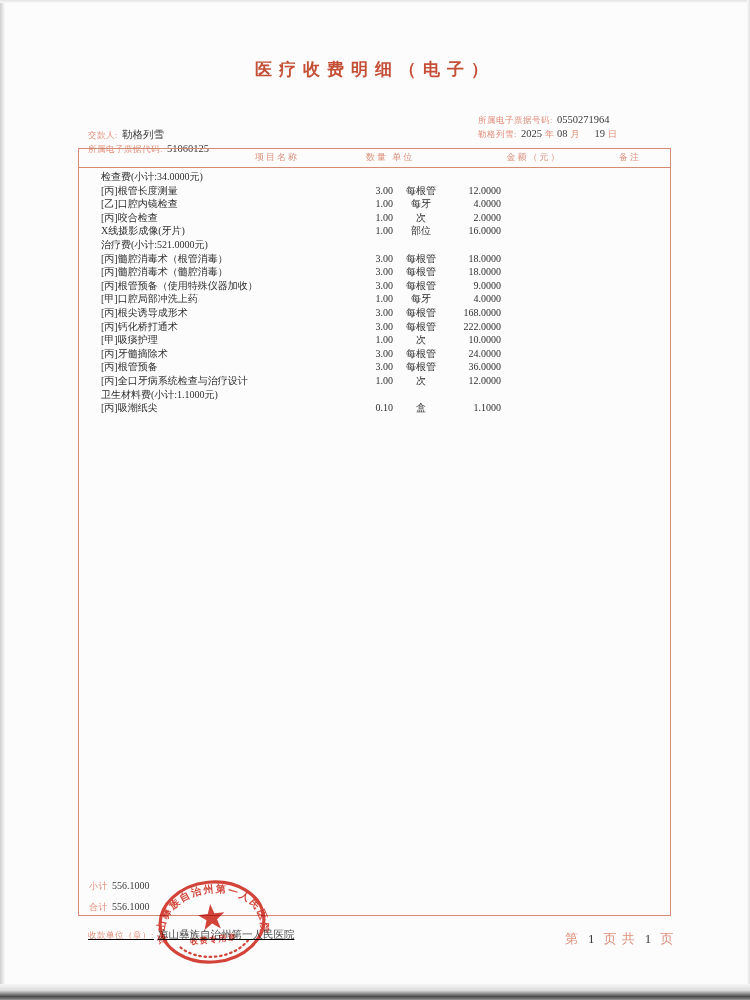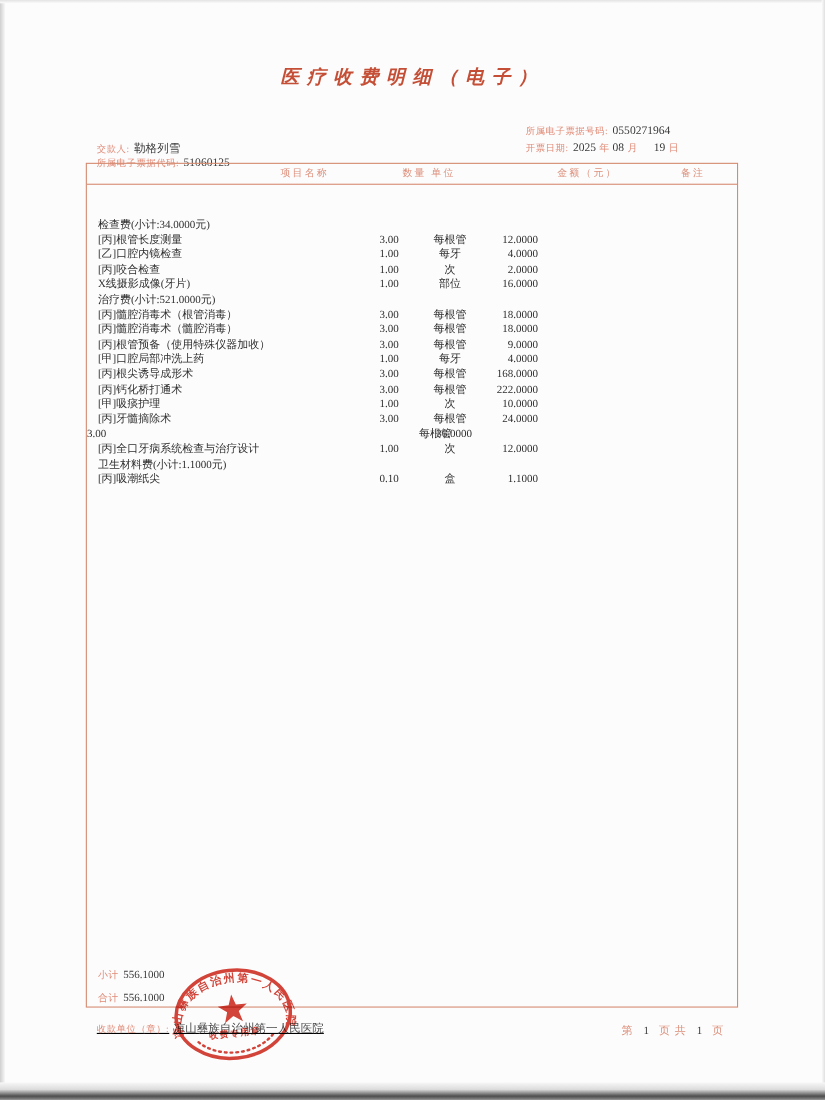--- a/index.html
+++ b/index.html
@@ -4,43 +4,43 @@
 <style>
   html,body{margin:0;padding:0;}
   body{width:750px;height:1000px;background:#e9e9e9;font-family:"Liberation Serif","DejaVu Serif",serif;}
   #page{position:relative;width:750px;height:1000px;background:#fcfcfc;overflow:hidden;}
   .scan-edge-left{position:absolute;left:0;top:0;width:5px;height:100%;background:linear-gradient(to right,#cfcfcf,#fbfbfb);}
   .scan-edge-top{position:absolute;left:0;top:0;width:100%;height:3px;background:linear-gradient(#e3e3e3,#fbfbfb);}
   .scan-edge-right{position:absolute;right:0;top:0;width:3px;height:100%;background:linear-gradient(to left,#e0e0e0,#fbfbfb);}
   .scan-edge-bottom{position:absolute;left:0;bottom:0;width:100%;height:16px;
     background:linear-gradient(180deg,#f7f7f7 0%,#dcdcdc 40%,#8a8a8a 62%,#4e4e4e 78%,#6f6f6f 90%,#9a9a9a 100%);}
   .title{position:absolute;top:58px;left:0;width:100%;text-align:center;
-    font-size:17px;font-weight:bold;letter-spacing:7px;color:#c44f36;font-style:italic;}
+    font-size:17px;font-weight:bold;letter-spacing:7px;color:#c44f36;}
   .hline{position:absolute;font-size:10px;white-space:nowrap;}
   .lab{color:#e08a76;font-size:8.5px;letter-spacing:0.5px;}
   .val{color:#3a3a3a;font-size:10.5px;margin-left:4px;}
   .cjk-unit{color:#e08a76;font-size:9px;margin:0 3px;}
   
   .bill-table{position:absolute;left:78px;top:148px;width:593px;height:768px;border:1.5px solid #d58b72;box-sizing:border-box;text-decoration:underline;}
   .thead{position:absolute;left:0;top:0;width:100%;height:18px;border-bottom:1px solid #d58b72;}
   .thead span{position:absolute;top:2px;transform:translateX(-50%);font-size:9px;color:#dd8f7b;letter-spacing:2px;white-space:nowrap;}
   .th-name{left:198px;} .th-qty{left:311px;} .th-amt{left:455px;} .th-remark{left:551px;}
-  .rows{position:absolute;left:0;top:21px;width:100%;margin-top:28px;}
+  .rows{position:absolute;left:12px;top:21px;width:100%;}
   .row{display:grid;grid-template-columns:266px 36px 8px 40px 60px 1fr;height:13.6px;line-height:13.6px;
     font-size:10px;color:#2e2e2e;white-space:nowrap;}
   .row .c-name{padding-left:10px;overflow:visible;}
-  .row .c-qty{}
+  .row .c-qty{text-align:right;}
   .row .c-unit{text-align:center;}
   .row .c-amt{text-align:right;}
   .row .c-remark{}
   .totals-line{position:absolute;font-size:10px;white-space:nowrap;}
   .totals-line .lab{font-size:9px;margin-top:17px;}
   .totals-line .val{font-size:10px;}
   .footer-line{position:absolute;top:928px;left:88px;font-size:10px;white-space:nowrap;text-decoration:underline;}
-  .pageinfo{position:absolute;top:930px;left:563px;font-size:10px;white-space:nowrap;color:#dd8f7b;}
+  .pageinfo{position:absolute;top:930px;left:563px;font-size:13px;white-space:nowrap;color:#dd8f7b;}
   .pageinfo .pg-num{color:#3a3a3a;margin:0 7px;}
   .pageinfo .pg-word{letter-spacing:1px;margin:0 2px;}
   .stamp{position:absolute;left:152px;top:876px;width:120px;height:96px;opacity:0.88;mix-blend-mode:multiply;}
 </style>
 </head>
 <body>
 
 <div id="page">
   <div class="scan-edge-left"></div>
   <div class="scan-edge-top"></div>
@@ -52,21 +52,21 @@
   <div class="hline" style="left:88px;top:114px;margin-top:29px;">
     <span class="lab">所属电子票据代码:</span><span class="val">51060125</span>
   </div>
   <div class="hline" style="left:88px;top:128px;">
     <span class="lab">交款人:</span><span class="val">勒格列雪</span>
   </div>
   <div class="hline" style="left:478px;top:114px;">
     <span class="lab">所属电子票据号码:</span><span class="val">0550271964</span>
   </div>
   <div class="hline" style="left:478px;top:128px;">
-    <span class="lab">开票日期:</span><span class="val">2025</span><span class="cjk-unit">年</span><span class="val" style="margin-left:0;">08</span><span class="cjk-unit">月</span><span class="val" style="margin-left:12px;">19</span><span class="cjk-unit">日</span>
+    <span class="lab">勒格列雪:</span><span class="val">2025</span><span class="cjk-unit">年</span><span class="val" style="margin-left:0;">08</span><span class="cjk-unit">月</span><span class="val" style="margin-left:12px;">19</span><span class="cjk-unit">日</span>
   </div>
 
   <div class="bill-table">
     <div class="thead">
       <span class="th-name">项目名称</span>
       <span class="th-qty">数量 单位</span>
       <span class="th-amt">金额（元）</span>
       <span class="th-remark">备注</span>
     </div>
     <div class="rows">
@@ -177,20 +177,21 @@
         </div>
         <div class="row row--item">
           <span class="c-name">[丙]牙髓摘除术</span>
           <span class="c-qty">3.00</span>
           <span class="c-gap"></span>
           <span class="c-unit">每根管</span>
           <span class="c-amt">24.0000</span>
           <span class="c-remark"></span>
         </div>
         <div class="row row--item">
+          <span class="c-name">[丙]根管预备</span>
           <span class="c-qty">3.00</span>
           <span class="c-gap"></span>
           <span class="c-unit">每根管</span>
           <span class="c-amt">36.0000</span>
           <span class="c-remark"></span>
         </div>
         <div class="row row--item">
           <span class="c-name">[丙]全口牙病系统检查与治疗设计</span>
           <span class="c-qty">1.00</span>
           <span class="c-gap"></span>

